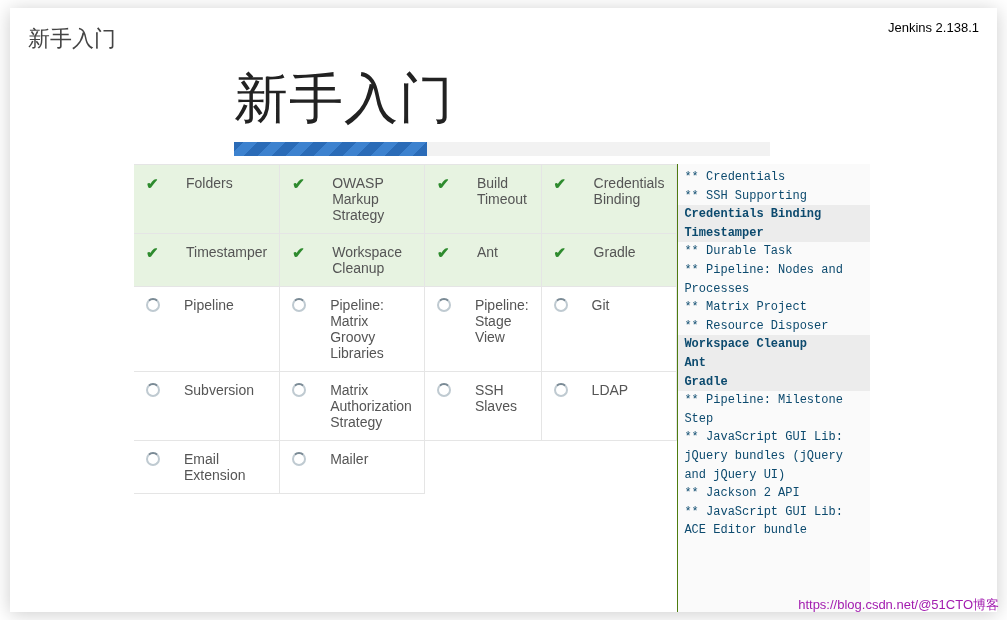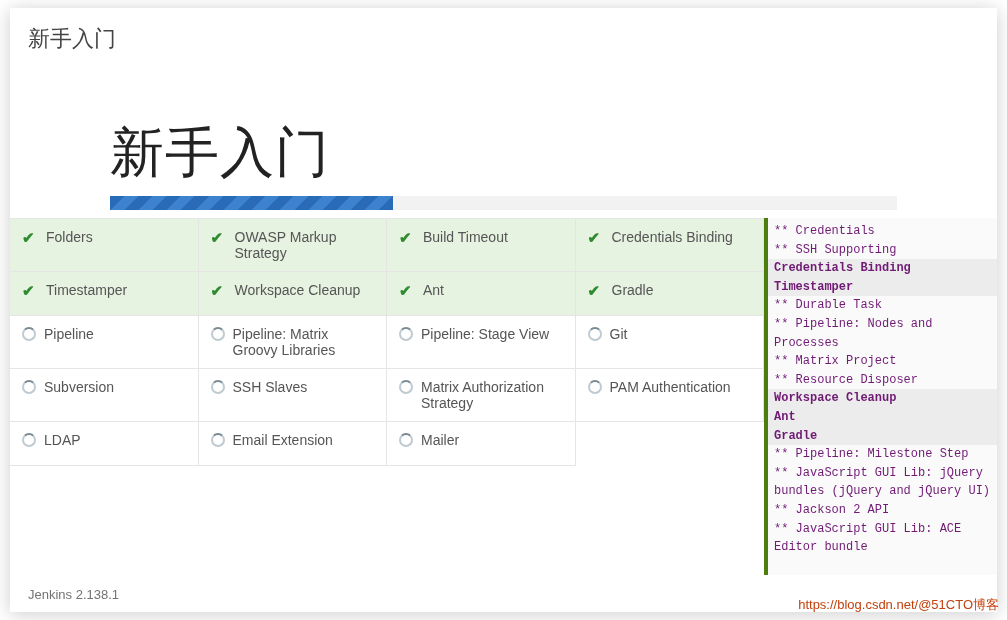--- a/index.html
+++ b/index.html
@@ -1,34 +1,34 @@
 <!DOCTYPE html>
 <html><head>
 <meta charset="utf-8">
 <style>
   * { box-sizing: border-box; margin: 0; padding: 0; }
   body { font-family: Arial, "Microsoft YaHei", sans-serif; background: #fff; width: 1007px; height: 620px; overflow: hidden; position: relative; }
-  .modal { position: absolute; left: 10px; top: 8px; right: 10px; bottom: 8px; background: #fff; box-shadow: 0 2px 18px rgba(0,0,0,0.2); display: flex; flex-direction: column; }
+  .modal { position: absolute; left: 10px; top: 8px; right: 10px; bottom: 8px; background: #fff; box-shadow: 0 2px 18px rgba(0,0,0,0.2); display: flex; }
   .modal-header { padding: 16px 18px 8px; font-size: 22px; color: #444; }
   .content { flex: 1; position: relative; display: flex; flex-direction: column; overflow: hidden; }
   .title-area { padding: 55px 0 0 100px; }
   .big-title { font-size: 54px; font-weight: 300; color: #222; letter-spacing: 1px; }
   .progress { margin: 6px 100px 8px 100px; height: 14px; background: #f2f2f2; position: relative; }
   .progress-bar { position: absolute; left: 0; top: 0; bottom: 0; background: repeating-linear-gradient(-45deg,#2a6bb7 0,#2a6bb7 10px,#3d82cf 10px,#3d82cf 20px); }
   .body-row { flex: 1; display: flex; overflow: hidden; }
   .plugin-grid { flex: 1; display: grid; grid-template-columns: repeat(4, 1fr); align-content: start; border-top: 1px solid #e5e5e5; }
-  .plugin-cell { display: flex; align-items: flex-start; gap: 8px; padding: 10px 12px; border-right: 1px solid #e5e5e5; border-bottom: 1px solid #e5e5e5; font-size: 14px; color: #555; min-height: 44px; }
+  .plugin-cell { display: flex; align-items: flex-start; gap: 24px; padding: 10px 12px; border-right: 1px solid #e5e5e5; border-bottom: 1px solid #e5e5e5; font-size: 14px; color: #555; min-height: 44px; }
   .plugin-cell.success { background: #e7f3e1; }
   .icon { width: 16px; height: 16px; flex-shrink: 0; margin-top: 1px; display: inline-block; }
   .icon-check::before { content: "✔"; color: #2e8b2e; font-weight: bold; font-size: 15px; line-height: 1; }
   .icon-spin { border: 2px solid #bfcad1; border-top-color: #7a8a95; border-radius: 50%; width: 14px; height: 14px; }
-  .log-panel { width: 233px; border-left: 4px solid #4d7c0f; background: #fafafa; overflow-y: scroll; font-family: "Courier New", monospace; font-size: 12px; color: #701a75; padding: 4px 6px; line-height: 1.55; }
+  .log-panel { width: 233px; border-left: 1px solid #4d7c0f; background: #fafafa; overflow-y: scroll; font-family: "Courier New", monospace; font-size: 12px; color: #0c4a6e; padding: 4px 6px; line-height: 1.55; }
   .log-line.bold { font-weight: bold; background: #ececec; margin: 0 -6px; padding: 0 6px; }
-  .footer { padding: 12px 18px 10px; font-size: 13px; color: #737373; border-top: 0; }
-  .watermark { position: absolute; right: 8px; bottom: 6px; font-size: 13px; color: #c2410c; z-index: 50; text-align: right; }
+  .footer { padding: 12px 18px 10px; font-size: 13px; color: #000000; border-top: 0; }
+  .watermark { position: absolute; right: 8px; bottom: 6px; font-size: 13px; color: #a21caf; z-index: 50; text-align: right; }
   ::-webkit-scrollbar { width: 14px; }
   ::-webkit-scrollbar-track { background: #f1f1f1; }
   ::-webkit-scrollbar-thumb { background: #c7c7c7; }
   ::-webkit-scrollbar-button { background: #eee; height: 14px; }
 </style>
 </head>
 <body>
 
 <div class="modal">
   <div class="modal-header">新手入门</div>
@@ -90,29 +90,25 @@
           <div class="plugin-cell">
             <span class="icon icon-spin"></span>
             <span>Git</span>
           </div>
           <div class="plugin-cell">
             <span class="icon icon-spin"></span>
             <span>Subversion</span>
           </div>
           <div class="plugin-cell">
             <span class="icon icon-spin"></span>
-            <span>SSH Slaves</span>
-          </div>
-          <div class="plugin-cell">
-            <span class="icon icon-spin"></span>
             <span>Matrix Authorization Strategy</span>
           </div>
           <div class="plugin-cell">
             <span class="icon icon-spin"></span>
-            <span>PAM Authentication</span>
+            <span>SSH Slaves</span>
           </div>
           <div class="plugin-cell">
             <span class="icon icon-spin"></span>
             <span>LDAP</span>
           </div>
           <div class="plugin-cell">
             <span class="icon icon-spin"></span>
             <span>Email Extension</span>
           </div>
           <div class="plugin-cell">

